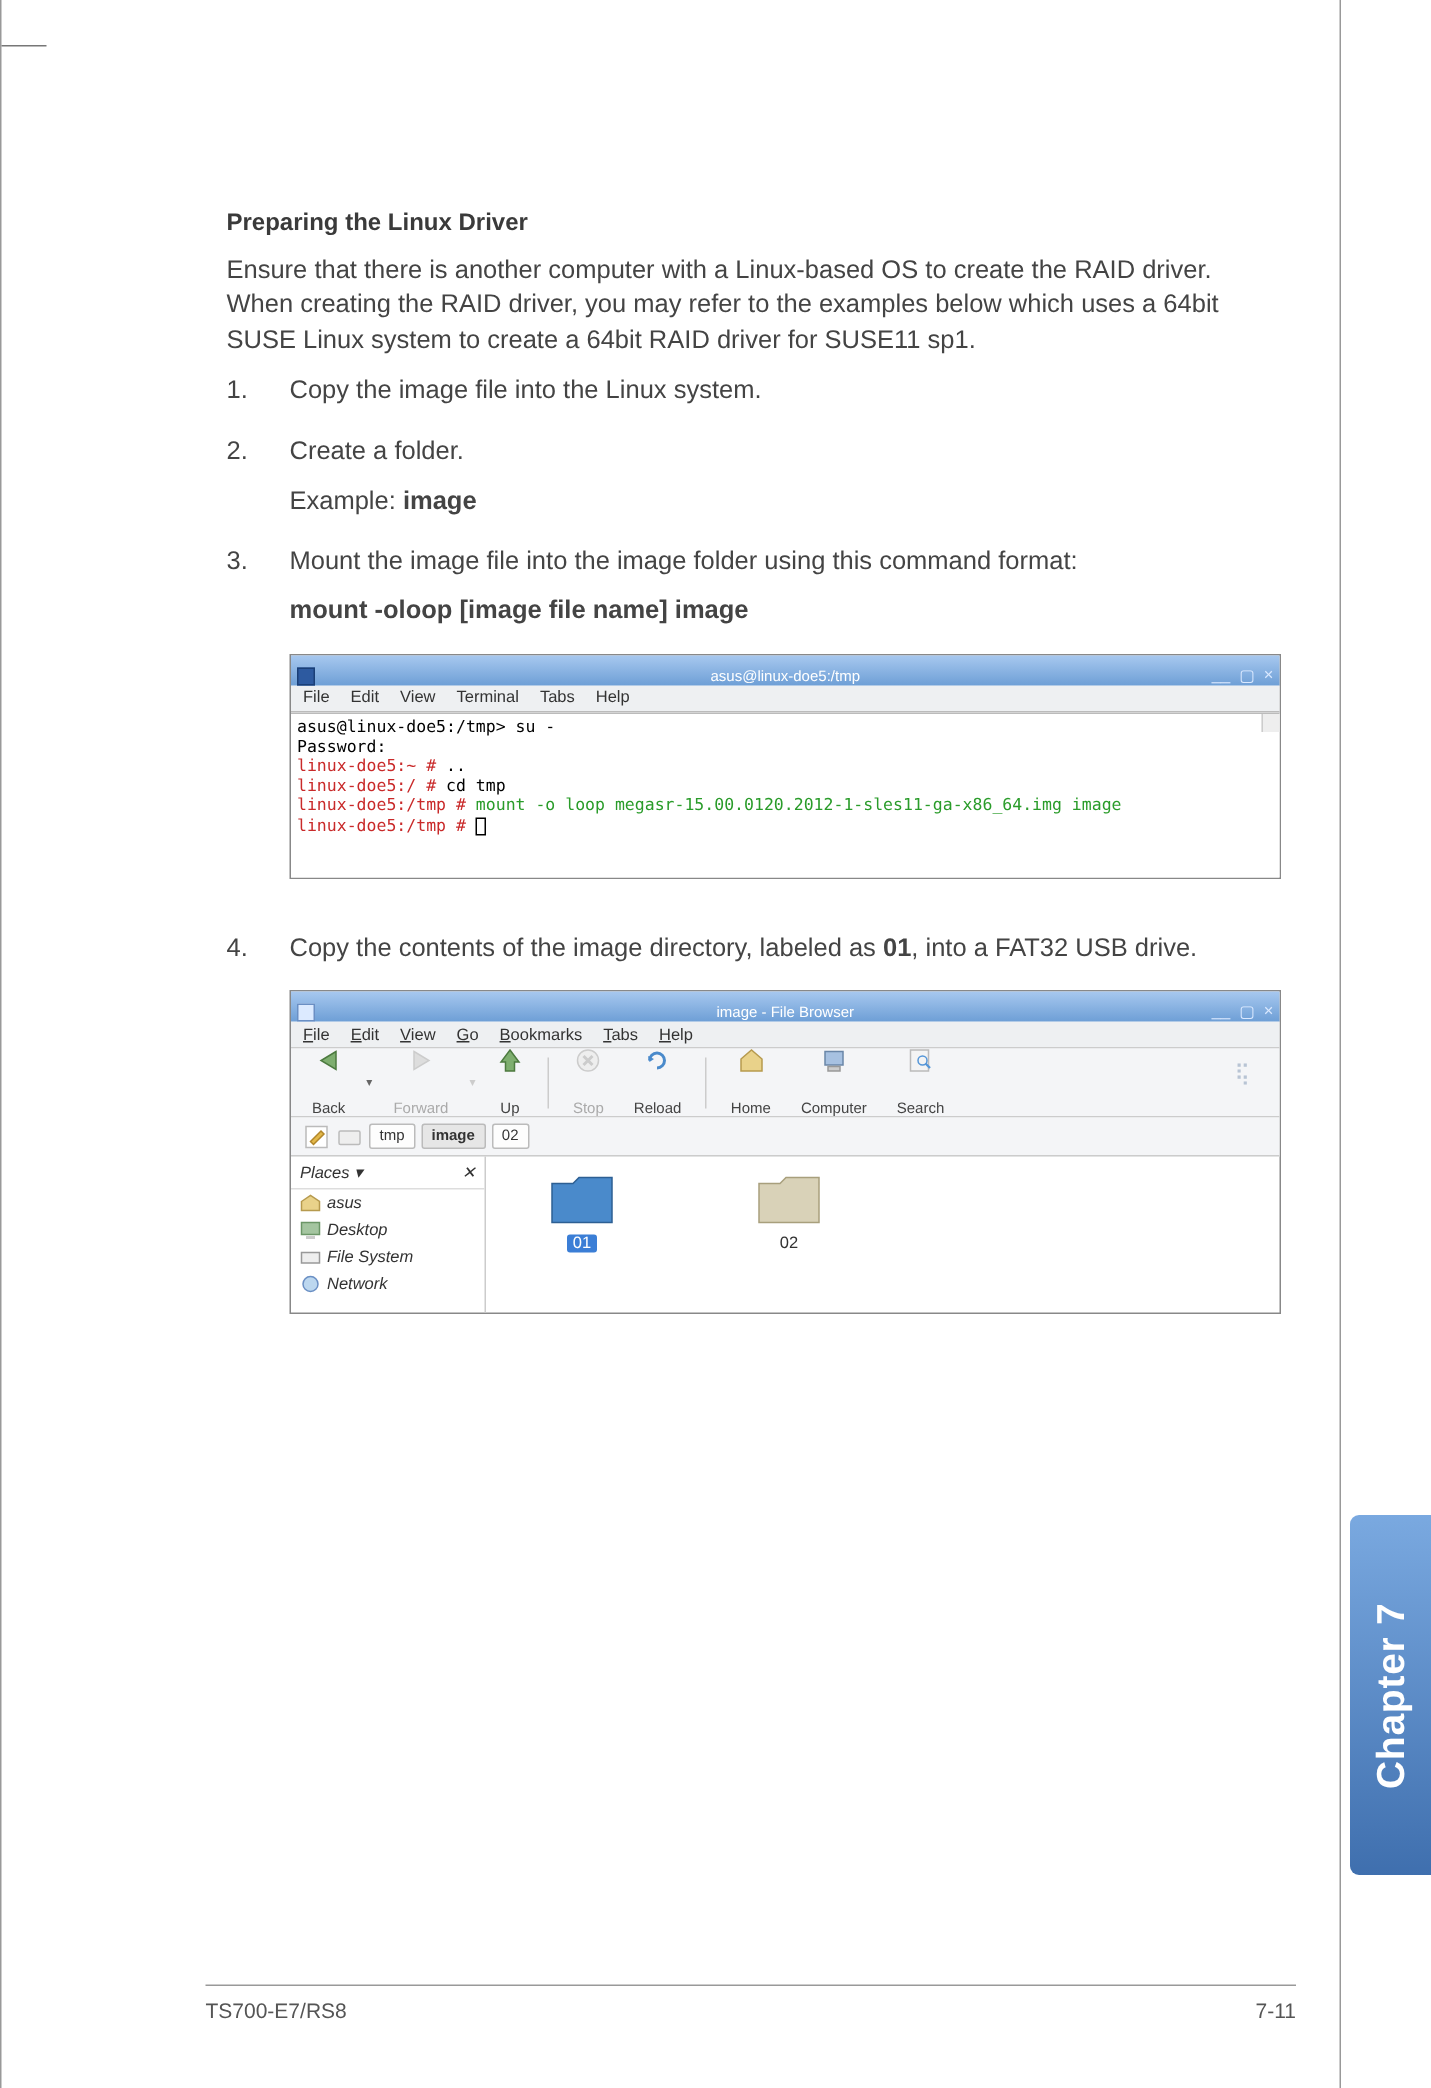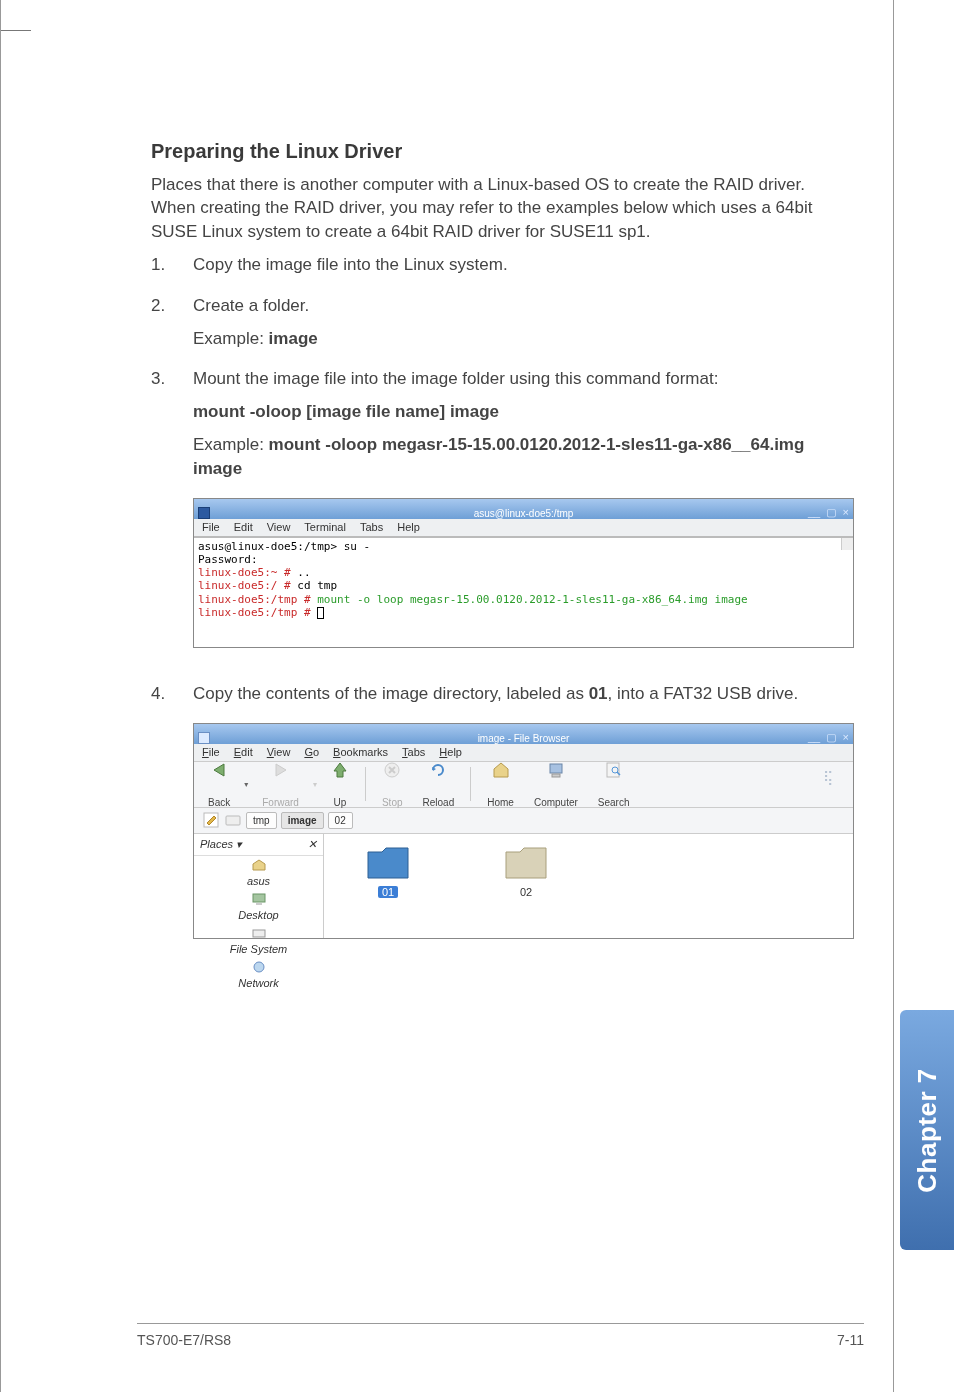--- a/index.html
+++ b/index.html
@@ -24,21 +24,21 @@
     top: 30px;
     left: 0;
     width: 30px;
     height: 1px;
     background: #777;
   }
   .content {
     padding: 140px 100px 60px 150px;
   }
   .heading {
-    font-size: 20px;
+    font-size: 16px;
     font-weight: bold;
     color: #3a3a3a;
     margin-bottom: 10px;
   }
   .para {
     font-size: 17px;
     line-height: 1.38;
     color: #444;
     margin-bottom: 10px;
   }
@@ -111,21 +111,21 @@
     display: flex; align-items: center; gap: 4px; padding: 0 8px;
     font-size: 10px;
   }
   .crumb { border: 1px solid #bbb; background: #fdfdfd; padding: 2px 6px; border-radius: 2px; }
   .crumb.sel { background: #e6e6e6; font-weight: bold; }
   .fb-body { display: flex; height: 104px; }
   .fb-side {
     width: 130px; border-right: 1px solid #ccc; font-size: 11px; color: #333; font-style: italic;
   }
   .fb-side-head { display: flex; justify-content: space-between; align-items: center; padding: 4px 6px; border-bottom: 1px solid #ddd; }
-  .fb-side-item { display: flex; align-items: center; gap: 4px; padding: 3px 6px; flex-direction: column; }
+  .fb-side-item { display: flex; align-items: center; gap: 4px; padding: 3px 6px; }
   .fb-main { flex: 1; display: flex; gap: 90px; padding: 8px 40px; font-size: 11px; color: #333; }
   .fb-folder { display: flex; flex-direction: column; align-items: center; gap: 4px; }
   .fb-folder.selected .ficon { filter: none; }
   .fb-folder.selected .flabel { background: #3b7ed6; color: #fff; padding: 0 4px; border-radius: 2px; }
 
   
   svg { display: block; }
 
   .chapter-tab {
     position: absolute;
@@ -167,21 +167,21 @@
 </style>
 </head>
 <body>
 
 <div class="page">
   <div class="crop-mark-h"></div>
   <div class="page-right-divider"></div>
 
   <div class="content">
     <div class="heading">Preparing the Linux Driver</div>
-    <div class="para">Places that there is another computer with a Linux-based OS to create the RAID driver. When creating the RAID driver, you may refer to the examples below which uses a 64bit SUSE Linux system to create a 64bit RAID driver for SUSE11 sp1.</div>
+    <div class="para">Ensure that there is another computer with a Linux-based OS to create the RAID driver. When creating the RAID driver, you may refer to the examples below which uses a 64bit SUSE Linux system to create a 64bit RAID driver for SUSE11 sp1.</div>
 
     <ul class="steps">
 
       <li class="step">
         <div class="num">1.</div>
         <div class="body">
           <div class="row">Copy the image file into the Linux system.</div>
         </div>
       </li>
 
@@ -193,23 +193,20 @@
             <span>Example: </span><span class="bold">image</span>
           </div>
         </div>
       </li>
 
       <li class="step">
         <div class="num">3.</div>
         <div class="body">
           <div class="row">Mount the image file into the image folder using this command format:</div>
           <div class="row bold">mount -oloop [image file name] image</div>
-          <div class="row">
-            <span>Example: </span><span class="bold">mount -oloop megasr-15-15.00.0120.2012-1-sles11-ga-x86__64.img image</span>
-          </div>
         </div>
       </li>
     </ul>
 
     <div class="screenshot term-window">
       <div class="term-title">
         <span class="term-icon"></span>
         <span>asus@linux-doe5:/tmp</span>
         <div class="win-ctrls">
           <span>__</span>

